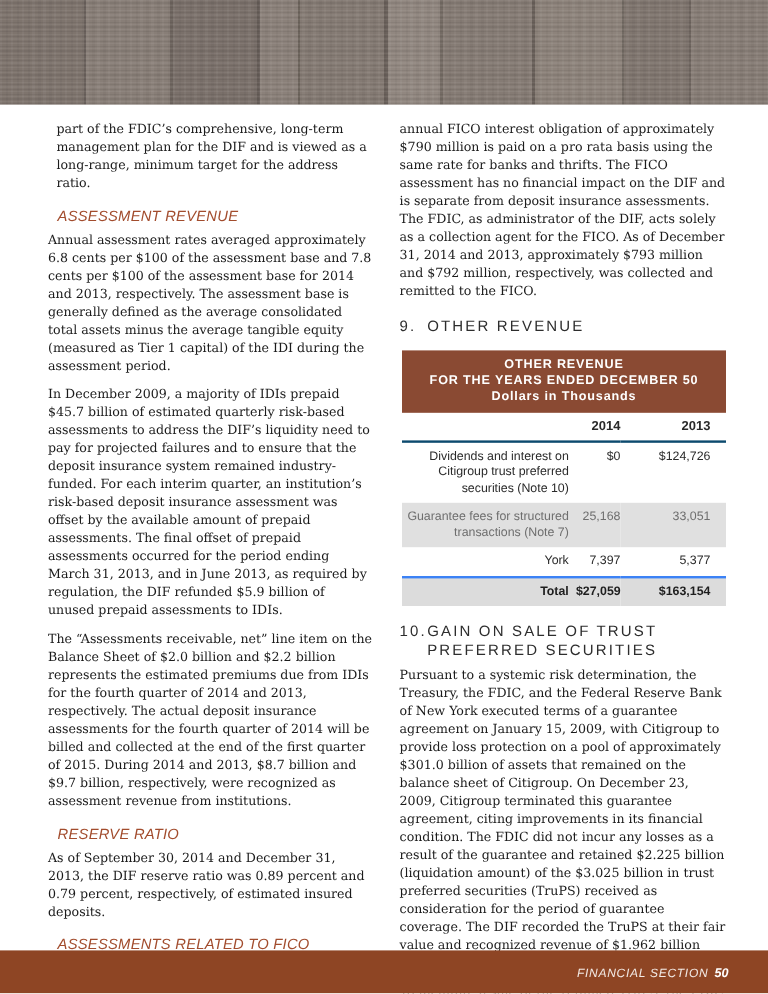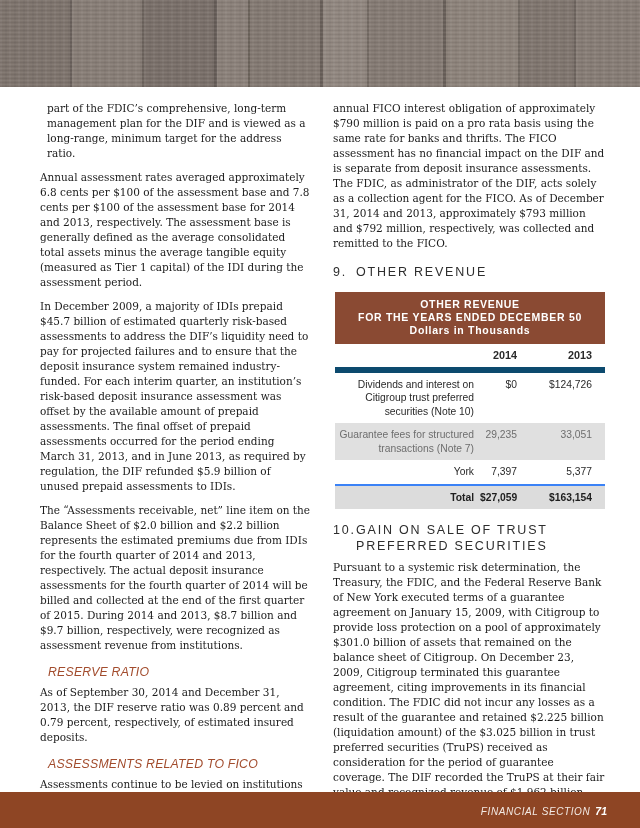--- a/index.html
+++ b/index.html
@@ -94,21 +94,21 @@
   table.rev col.c-label { width: 145px; }
   table.rev col.c-v1 { width: 37px; }
   table.rev col.c-v2 { width: 88px; }
   table.rev th, table.rev td {
     font-size: 10.3px;
     line-height: 13.5px;
     vertical-align: top;
     padding: 5px 0 5px 0;
     color: #2a2a2a;
   }
-  table.rev th { font-weight: bold; font-size: 10.8px; border-bottom: 6px solid #0c4a6e; padding-bottom: 4px; }
+  table.rev th { font-weight: bold; font-size: 10.8px; border-bottom: 2px solid #0c4a6e; padding-bottom: 4px; }
   table.rev .lbl { text-align: right; padding-left: 3px; padding-right: 6px; }
   table.rev .val { text-align: right; }
   table.rev .v2 { padding-right: 13px; }
   table.rev tr.shaded td { background: #E0E0E0; }
   table.rev tr.muted td { color: #6E6E6E; }
   table.rev tr.total td { background: #DCDCDC; font-weight: bold; border-top: 2px solid #3b82f6; color: #1e1e1e; }
   
   .footer {
     position: absolute;
     left: 0; bottom: 0;
@@ -133,20 +133,21 @@
 </style>
 </head>
 <body>
 
 <div class="page">
   <div class="banner"></div>
 
   <div class="content">
     <div class="col" id="col-left">
         <p class="body indent">part of the FDIC’s comprehensive, long-term management plan for the DIF and is viewed as a long-range, minimum target for the address ratio.</p>
+        <h3 class="sub">ASSESSMENT REVENUE</h3>
         <p class="body">Annual assessment rates averaged approximately 6.8 cents per $100 of the assessment base and 7.8 cents per $100 of the assessment base for 2014 and 2013, respectively. The assessment base is generally defined as the average consolidated total assets minus the average tangible equity (measured as Tier 1 capital) of the IDI during the assessment period.</p>
         <p class="body">In December 2009, a majority of IDIs prepaid $45.7 billion of estimated quarterly risk-based assessments to address the DIF’s liquidity need to pay for projected failures and to ensure that the deposit insurance system remained industry-funded. For each interim quarter, an institution’s risk-based deposit insurance assessment was offset by the available amount of prepaid assessments. The final offset of prepaid assessments occurred for the period ending March 31, 2013, and in June 2013, as required by regulation, the DIF refunded $5.9 billion of unused prepaid assessments to IDIs.</p>
         <p class="body">The “Assessments receivable, net” line item on the Balance Sheet of $2.0 billion and $2.2 billion represents the estimated premiums due from IDIs for the fourth quarter of 2014 and 2013, respectively. The actual deposit insurance assessments for the fourth quarter of 2014 will be billed and collected at the end of the first quarter of 2015. During 2014 and 2013, $8.7 billion and $9.7 billion, respectively, were recognized as assessment revenue from institutions.</p>
         <h3 class="sub">RESERVE RATIO</h3>
         <p class="body">As of September 30, 2014 and December 31, 2013, the DIF reserve ratio was 0.89 percent and 0.79 percent, respectively, of estimated insured deposits.</p>
         <h3 class="sub">ASSESSMENTS RELATED TO FICO</h3>
         <p class="body">Assessments continue to be levied on institutions for payments of the interest on obligations issued by the Financing Corporation (FICO). The FICO was established as a mixed-ownership government corporation to function solely as a financing vehicle for the former FSLIC. The</p>
       </div>
     <div class="col" id="col-right">
         <p class="body">annual FICO interest obligation of approximately $790 million is paid on a pro rata basis using the same rate for banks and thrifts. The FICO assessment has no financial impact on the DIF and is separate from deposit insurance assessments. The FDIC, as administrator of the DIF, acts solely as a collection agent for the FICO. As of December 31, 2014 and 2013, approximately $793 million and $792 million, respectively, was collected and remitted to the FICO.</p>
@@ -174,21 +175,21 @@
               </tr>
             </thead>
             <tbody>
               <tr class="plain">
                 <td class="lbl">Dividends and interest on Citigroup trust preferred securities (Note 10)</td>
                 <td class="val">$0</td>
                 <td class="val v2">$124,726</td>
               </tr>
               <tr class="shaded muted">
                 <td class="lbl">Guarantee fees for structured transactions (Note 7)</td>
-                <td class="val">29,235</td>
+                <td class="val">25,168</td>
                 <td class="val v2">33,051</td>
               </tr>
               <tr class="plain">
                 <td class="lbl">York</td>
                 <td class="val">7,397</td>
                 <td class="val v2">5,377</td>
               </tr>
               <tr class="total">
                 <td class="lbl">Total</td>
                 <td class="val">$27,059</td>
@@ -200,15 +201,15 @@
         <h2 class="numhead">
           <span class="num">10.</span>
           <span class="htxt">GAIN ON SALE OF TRUST PREFERRED SECURITIES</span>
         </h2>
         <p class="body">Pursuant to a systemic risk determination, the Treasury, the FDIC, and the Federal Reserve Bank of New York executed terms of a guarantee agreement on January 15, 2009, with Citigroup to provide loss protection on a pool of approximately $301.0 billion of assets that remained on the balance sheet of Citigroup. On December 23, 2009, Citigroup terminated this guarantee agreement, citing improvements in its financial condition. The FDIC did not incur any losses as a result of the guarantee and retained $2.225 billion (liquidation amount) of the $3.025 billion in trust preferred securities (TruPS) received as consideration for the period of guarantee coverage. The DIF recorded the TruPS at their fair value and recognized revenue of $1.962 billion upon termination of the agreement.</p>
         <p class="body">To facilitate a sale of the retained TruPS, the FDIC exchanged the TruPS on September 9, 2013, for $2.420 billion (principal amount) of Citigroup marketable</p>
       </div>
   </div>
 
   <div class="footer">
-    <span class="sec">FINANCIAL SECTION</span><span class="num">71</span>
+    <span class="sec">FINANCIAL SECTION</span><span class="num">50</span>
   </div>
 </div>
 
 </body></html>

